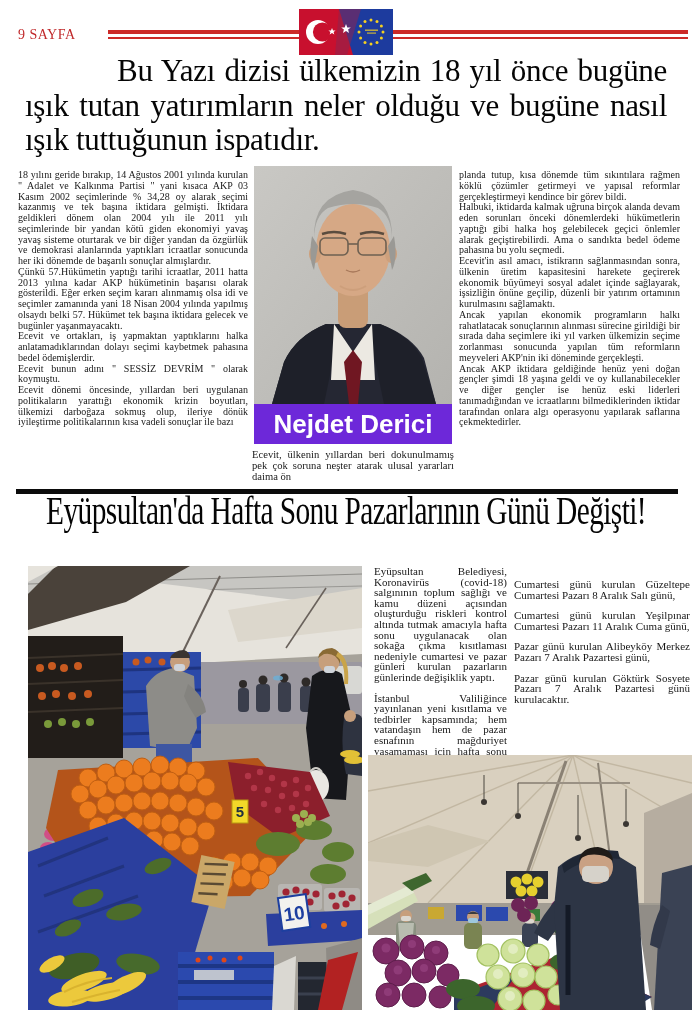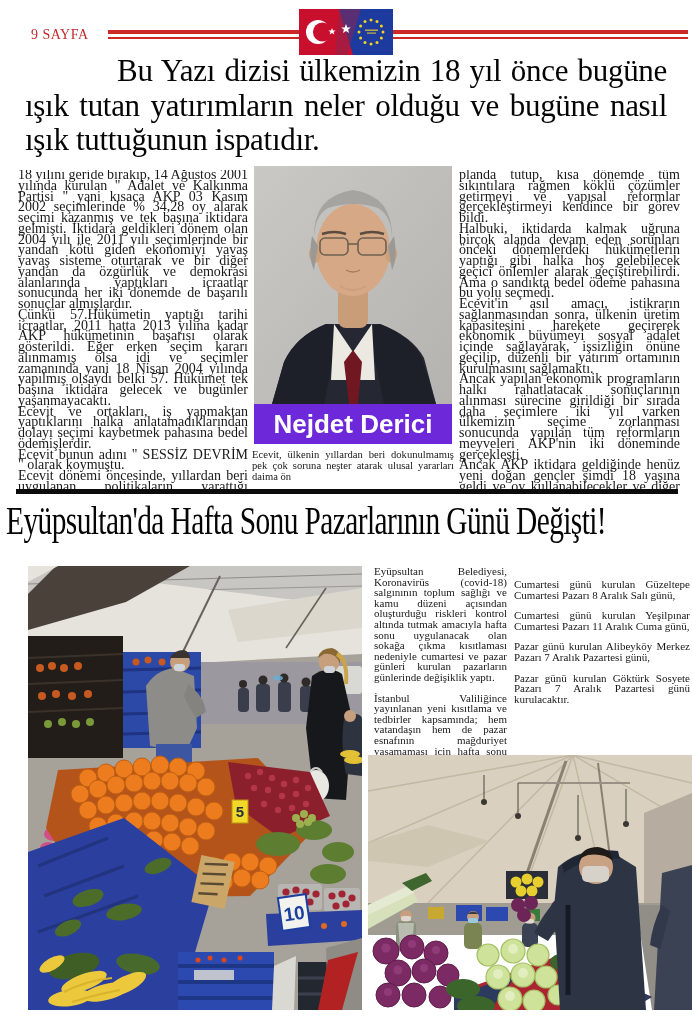--- a/index.html
+++ b/index.html
@@ -1,43 +1,43 @@
 <!DOCTYPE html>
 <html lang="tr"><head>
 <meta charset="utf-8">
 <style>
   html,body{margin:0;padding:0;background:#ffffff;}
   .page{position:relative;width:692px;height:1024px;background:#ffffff;overflow:hidden;
         font-family:"Liberation Serif",serif;color:#141414;}
   
-  .page-label{position:absolute;left:31px;top:27px;font-size:14px;letter-spacing:.5px;color:#c0292b;}
+  .page-label{position:absolute;left:18px;top:27px;font-size:14px;letter-spacing:.5px;color:#c0292b;}
   .rule{position:absolute;left:108px;top:30px;width:580px;}
   .rule .bar1{height:4px;background:#cc2a28;}
   .rule .gap{height:3px;background:#ffffff;}
   .rule .bar2{height:2px;background:#cc2a28;}
   .masthead-logo{position:absolute;left:299px;top:9px;width:94px;height:46px;}
   
   .headline1{position:absolute;left:25px;top:54px;width:642px;font-size:31px;line-height:34.5px;
              text-align:justify;text-indent:92px;letter-spacing:-.3px;color:#050505;}
   
-  .a1col{position:absolute;top:170px;font-size:14px;line-height:10.75px;text-align:justify;
+  .a1col{position:absolute;top:170px;font-size:10px;line-height:10.75px;text-align:justify;
          color:#181818;overflow:hidden;}
   .a1col p{margin:0;}
   #a1c1{left:18px;width:230px;height:319px;}
   #a1c3{left:459px;width:221px;height:319px;}
   .portrait-wrap{position:absolute;left:254px;top:166px;width:198px;}
   .portrait{display:block;width:198px;height:238px;}
   .caption-bar{width:198px;height:40px;background:#6d28d9;color:#ffffff;text-align:center;
                font-family:"Liberation Sans",sans-serif;font-weight:bold;font-size:26px;line-height:40px;}
   #a1c2{left:252px;top:450px;width:202px;height:56px;position:absolute;font-size:10.6px;
         line-height:10.75px;text-align:justify;color:#181818;overflow:hidden;}
   #a1c2 p{margin:0;}
   
   .divider{position:absolute;left:16px;top:489px;width:662px;height:5px;background:#0b0b0b;}
-  .headline2{position:absolute;left:0;top:498px;width:692px;text-align:left;height:50px;}
+  .headline2{position:absolute;left:0;top:488px;width:692px;text-align:center;height:50px;}
   .headline2 span{display:inline-block;white-space:nowrap;font-size:30px;letter-spacing:-.6px;
                   color:#050505;transform:scale(.98,1.34);transform-origin:center top;}
   
   .a2col{position:absolute;font-size:11px;line-height:10.6px;text-align:justify;color:#181818;overflow:hidden;}
   .a2col p{margin:0 0 10px 0;}
   #a2c1{left:374px;top:566px;width:133px;height:190px;}
   #a2c2{left:514px;top:579px;width:176px;height:178px;}
   .photo-left{position:absolute;left:28px;top:566px;width:334px;height:444px;}
   .photo-right{position:absolute;left:368px;top:755px;width:324px;height:255px;}
   svg{display:block;}

